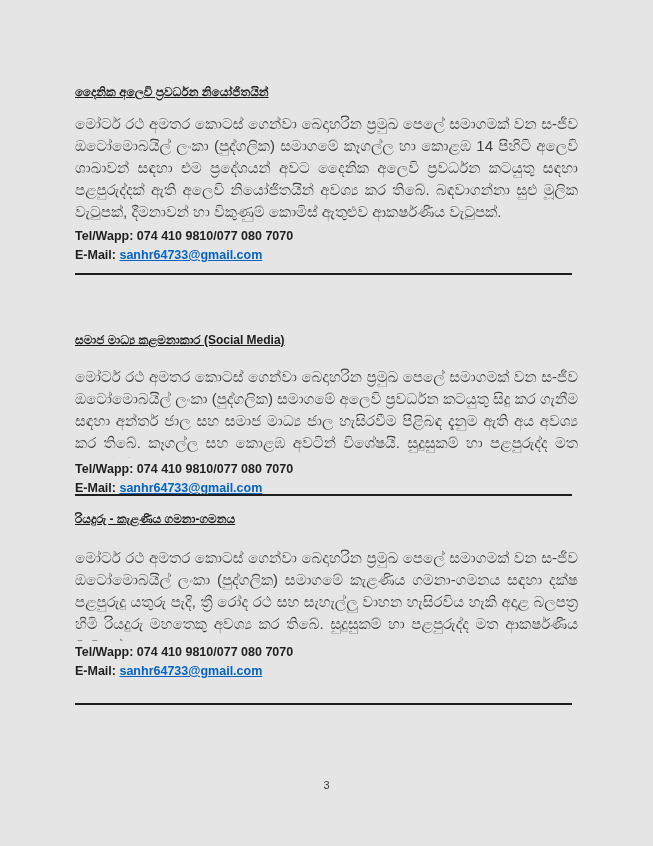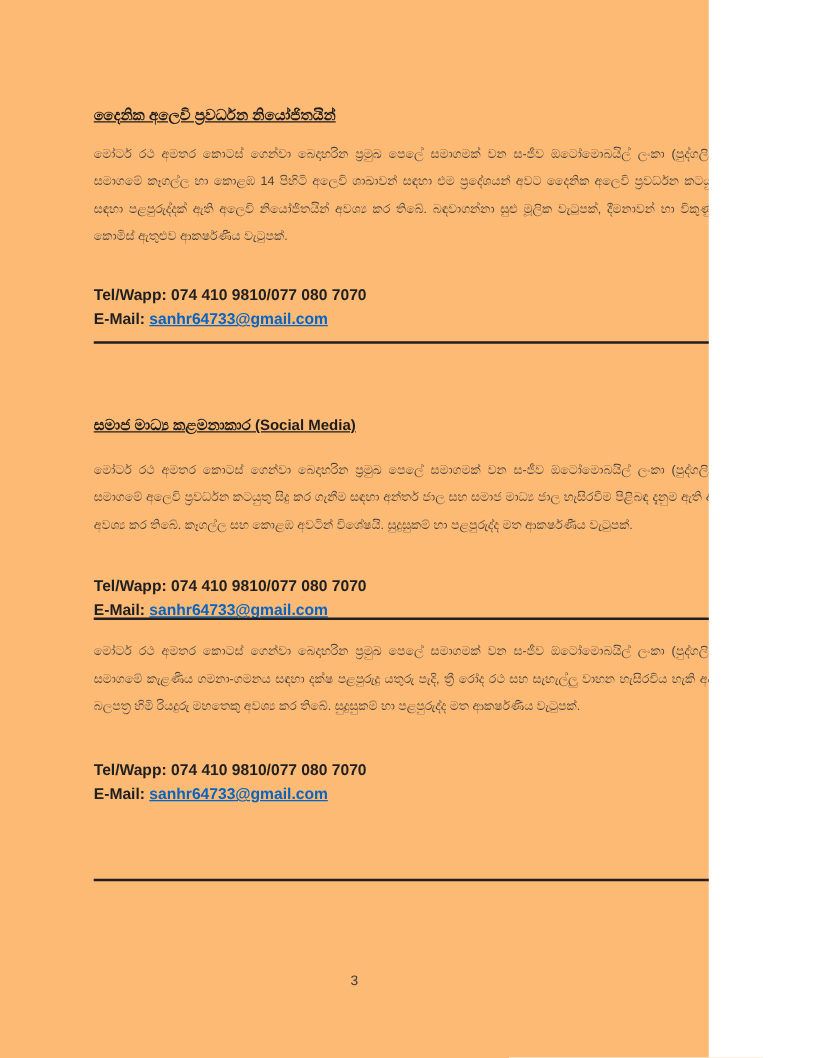--- a/index.html
+++ b/index.html
@@ -1,41 +1,41 @@
 <!DOCTYPE html>
 <html><head>
 <meta charset="utf-8">
 <style>
   html, body { margin: 0; padding: 0; background: #ffffff; }
   .page {
     position: relative;
-    width: 567px;
+    width: 653px;
     height: 846px;
-    background: #fdba74;
+    background: #e5e5e5;
     font-family: "Liberation Sans", sans-serif;
     color: #3d3d3d;
     overflow: hidden;
   }
   .section { position: absolute; left: 75px; width: 503px; }
   .s1 { top: 84px; }
   .s2 { top: 332px; }
   .s3 { top: 511px; }
   .heading {
     margin: 0 0 13px 0;
     font-size: 12px;
     line-height: 16px;
     font-weight: bold;
     color: #1c1c1c;
     text-decoration: underline;
   }
   .s2 .heading { margin-bottom: 18px; }
   .s3 .heading { margin-bottom: 20px; }
   .body-text {
     margin: 0;
-    font-size: 10px;
+    font-size: 15px;
     line-height: 22px;
     text-align: justify;
     color: #3f3f3f;
     overflow: hidden;
   }
   .s1 .body-text { height: 112px; }
   .s2 .body-text { height: 92px; }
   .s3 .body-text { height: 94px; }
   .contact {
     margin-top: 2px;
@@ -90,20 +90,21 @@
     <h2 class="heading">සමාජ මාධ්‍ය කළමනාකාර (Social Media)</h2>
     <p class="body-text">මෝටර් රථ අමතර කොටස් ගෙන්වා බෙදාහරින ප්‍රමුඛ පෙලේ සමාගමක් වන ස-ජීව ඔටෝමොබයිල් ලංකා (පුද්ගලික) සමාගමේ අලෙවි ප්‍රවර්ධන කටයුතු සිදු කර ගැනීම සඳහා අන්තර් ජාල සහ සමාජ මාධ්‍ය ජාල හැසිරවීම පිළිබඳ දැනුම ඇති අය අවශ්‍ය කර තිබේ. කෑගල්ල සහ කොළඹ අවටින් විශේෂයි. සුදුසුකම් හා පළපුරුද්ද මත ආකර්ෂණීය වැටුපක්.</p>
     <div class="contact">
       <div class="contact-line"><span>Tel/Wapp:</span> <span>074 410 9810/077 080 7070</span></div>
       <div class="contact-line"><span>E-Mail:</span> <a class="email-link">sanhr64733@gmail.com</a></div>
     </div>
   </div>
   <hr class="divider d2">
 
   <div class="section s3">
+    <h2 class="heading">රියදුරු - කැළණිය ගමනා-ගමනය</h2>
     <p class="body-text">මෝටර් රථ අමතර කොටස් ගෙන්වා බෙදාහරින ප්‍රමුඛ පෙලේ සමාගමක් වන ස-ජීව ඔටෝමොබයිල් ලංකා (පුද්ගලික) සමාගමේ කැළණිය ගමනා-ගමනය සඳහා දක්ෂ පළපුරුදු යතුරු පැදි, ත්‍රී රෝද රථ සහ සැහැල්ලු වාහන හැසිරවිය හැකි අදාළ බලපත්‍ර හිමි රියදුරු මහතෙකු අවශ්‍ය කර තිබේ. සුදුසුකම් හා පළපුරුද්ද මත ආකර්ෂණීය වැටුපක්.</p>
     <div class="contact">
       <div class="contact-line"><span>Tel/Wapp:</span> <span>074 410 9810/077 080 7070</span></div>
       <div class="contact-line"><span>E-Mail:</span> <a class="email-link">sanhr64733@gmail.com</a></div>
     </div>
   </div>
   <hr class="divider d3">
 
   <div class="page-number">3</div>
 

